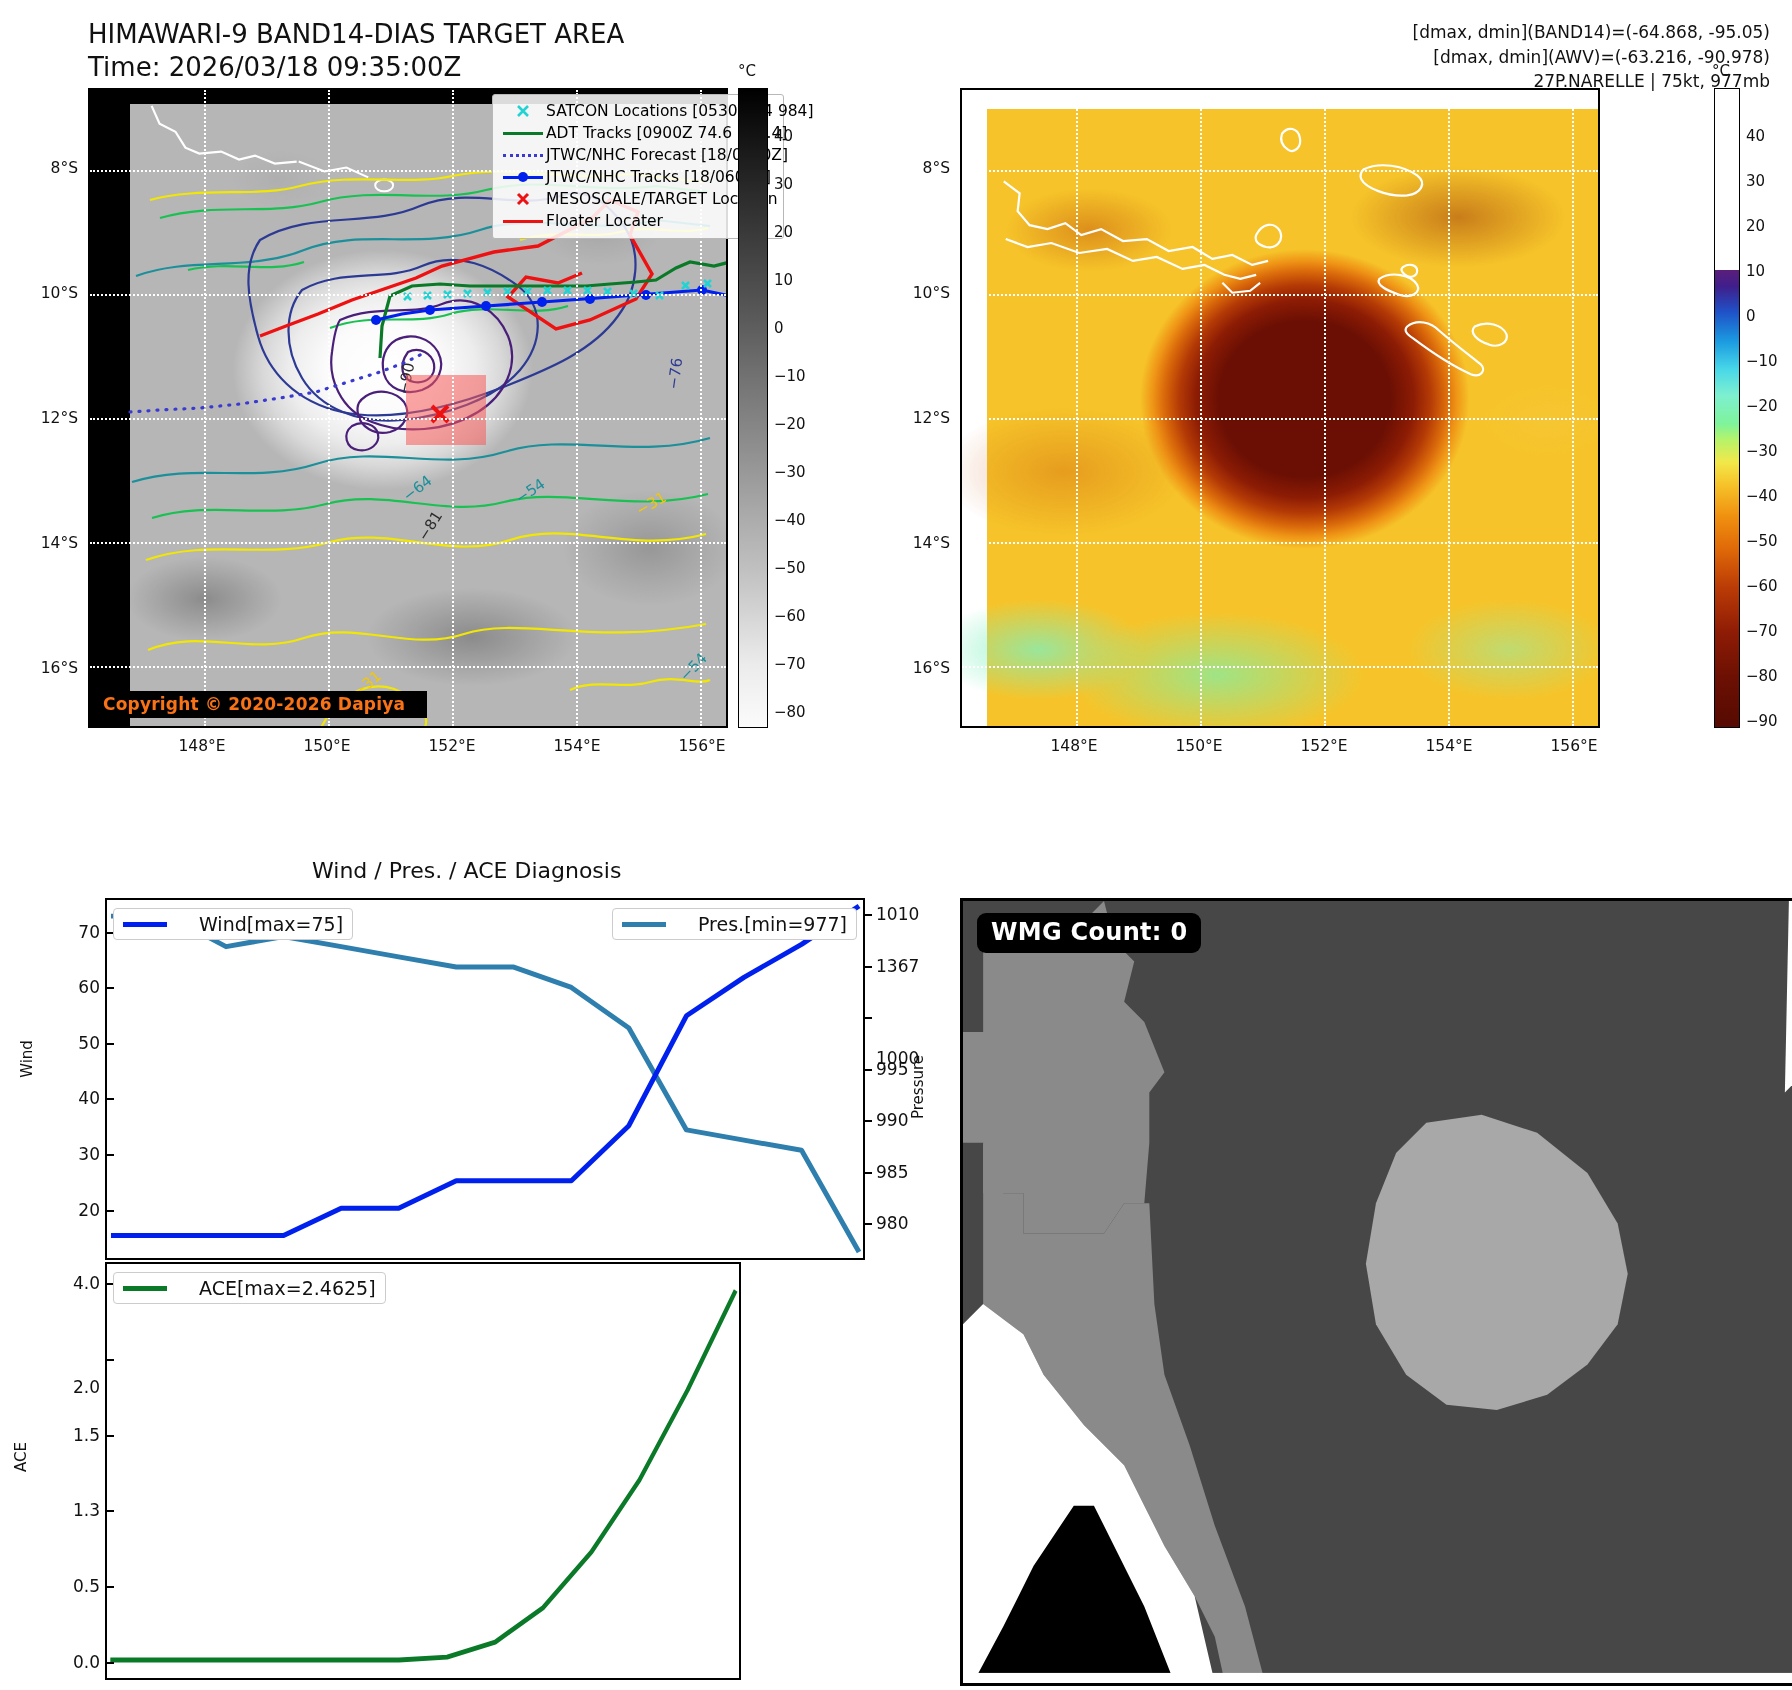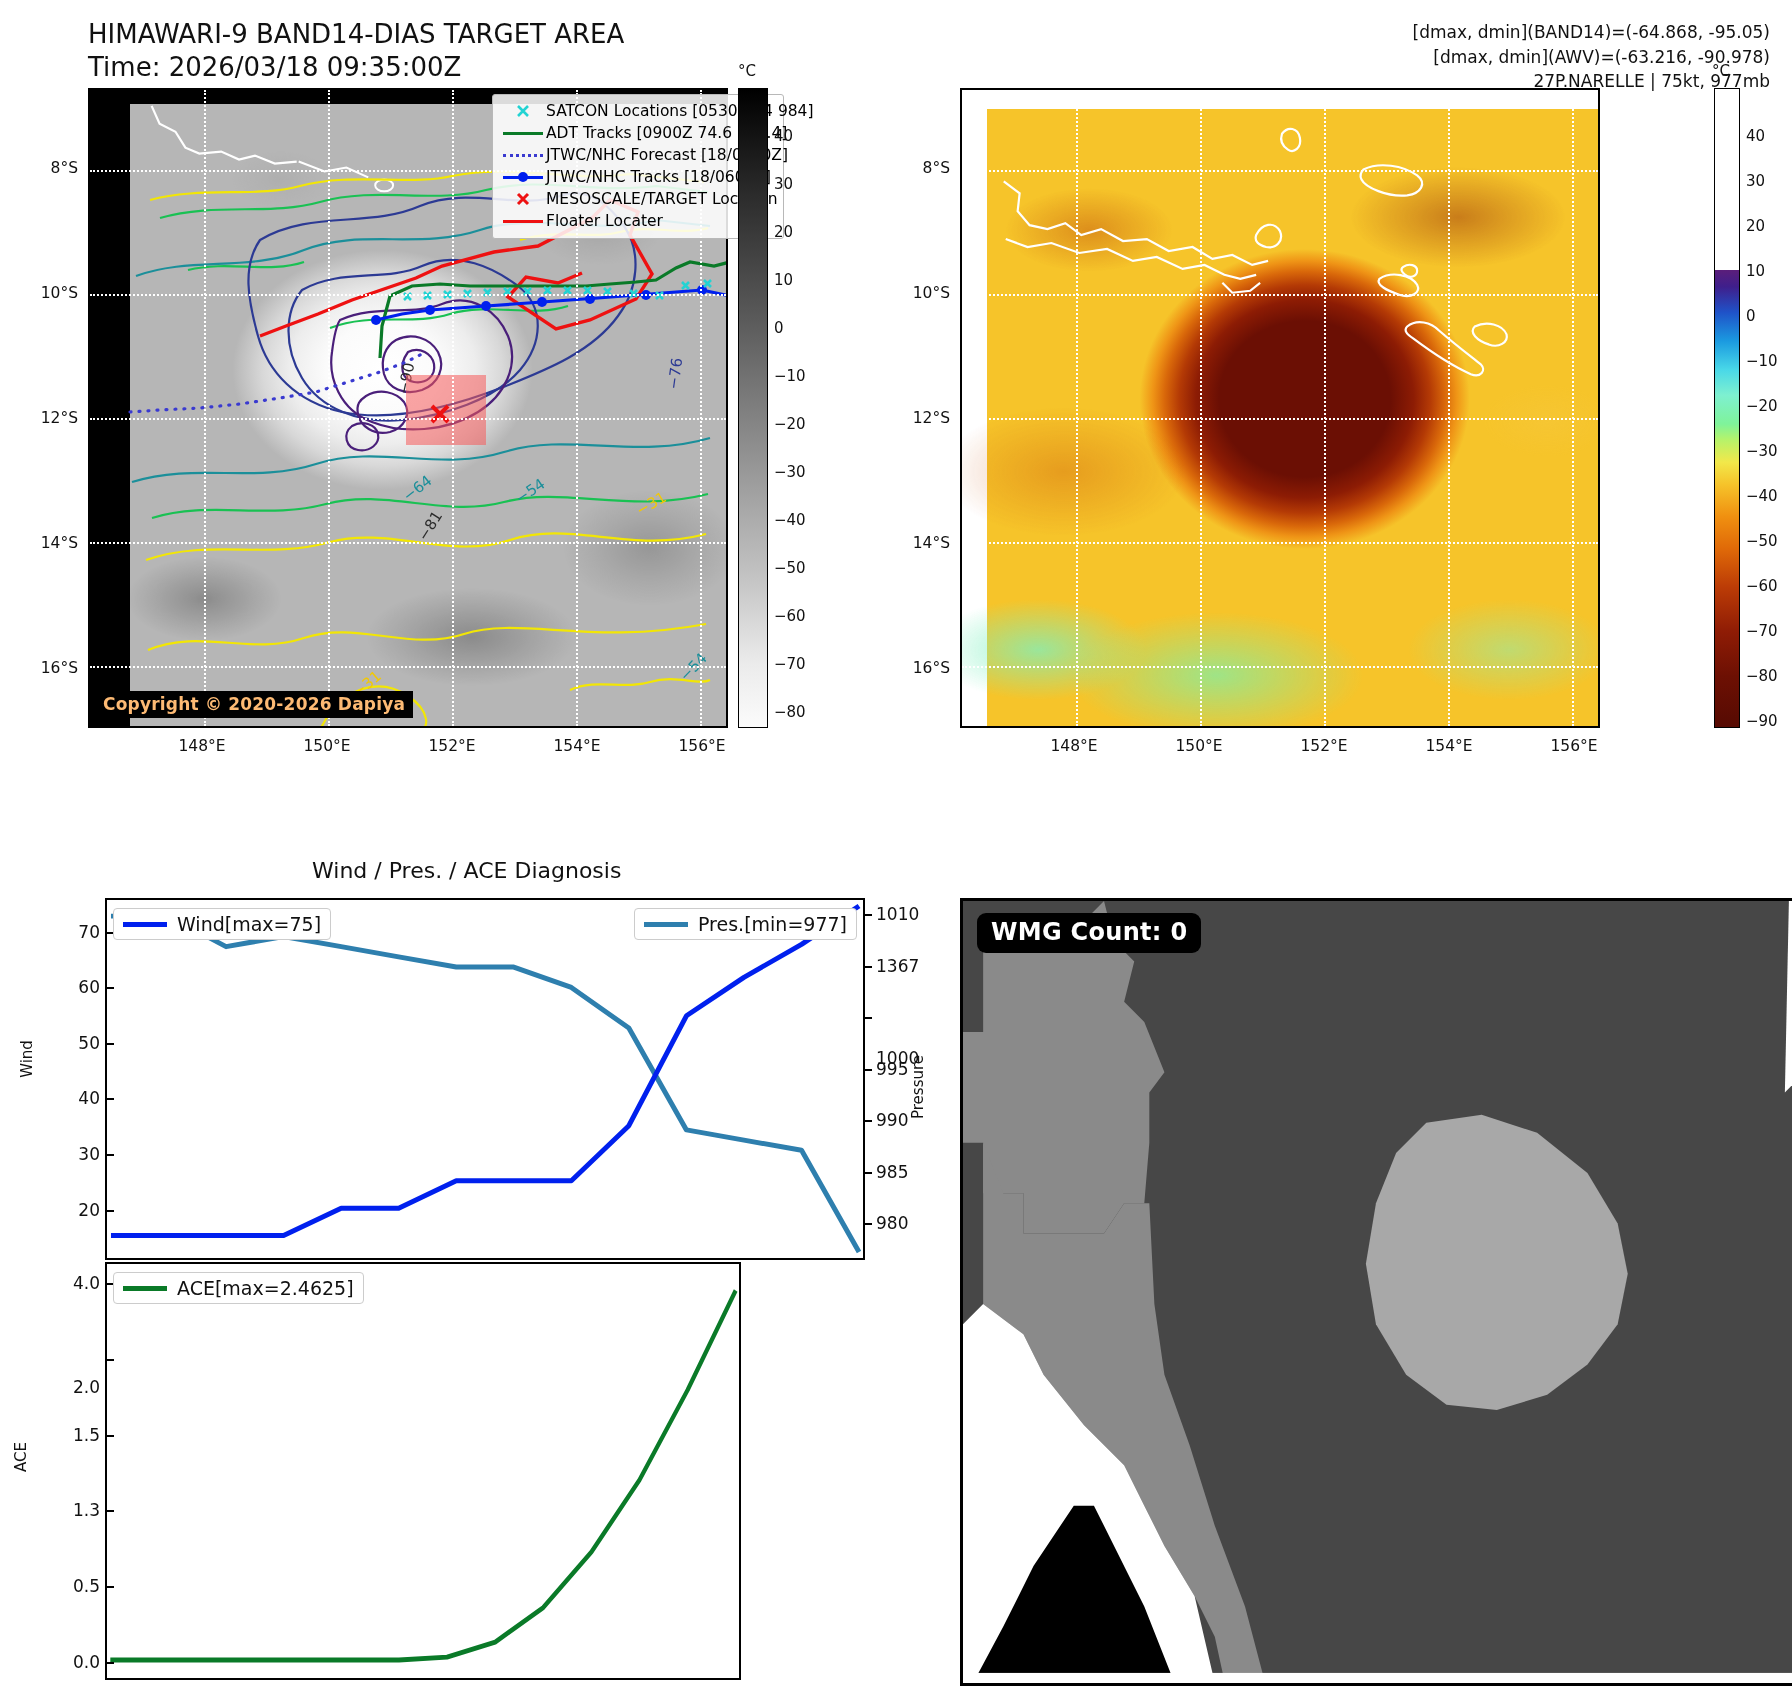--- a/index.html
+++ b/index.html
@@ -33,22 +33,22 @@
       radial-gradient(ellipse 70px 40px at 30% 14%, rgba(150,150,150,.45), rgba(0,0,0,0) 70%);
   }
   
   .blackbar-l{position:absolute;left:0;top:0;width:40px;height:100%;background:#000;}
   .blackbar-t{position:absolute;left:0;top:0;width:100%;height:14px;background:#000;}
 
   .gridlines{position:absolute;inset:0;pointer-events:none;}
   .gl-h{position:absolute;left:0;width:100%;height:0;border-top:2px dotted #ffffff;}
   .gl-v{position:absolute;top:0;height:100%;width:0;border-left:2px dotted #ffffff;}
 
-  .copyright-badge{position:absolute;left:4px;bottom:8px;background:#000;color:#fdba74;
-    font-weight:bold;font-size:17px;padding:3px 8px 4px 9px;letter-spacing:.2px;}
+  .copyright-badge{position:absolute;left:4px;bottom:8px;background:#000;color:#f97316;
+    font-weight:bold;font-size:17px;padding:3px 22px 4px 9px;letter-spacing:.2px;}
 
   
   #tl-legend{left:492px;top:94px;width:292px;background:rgba(255,255,255,.86);
     border:1px solid #b8b8b8;border-radius:3px;padding:5px 7px 6px 7px;box-sizing:border-box;}
   #tl-legend .row{display:flex;align-items:center;height:22px;}
   #tl-legend .key{width:46px;flex:0 0 46px;display:flex;align-items:center;justify-content:center;}
   #tl-legend .lbl{font-size:15.5px;color:#000;white-space:nowrap;}
 
   .k-line{width:40px;height:3px;}
   .k-dot{width:40px;height:0;border-top:3px dotted #3a3ad0;}
@@ -104,21 +104,21 @@
 
   
   #chart-title{left:312px;top:858px;font-size:22px;color:#111;white-space:nowrap;}
   .chart-frame{position:absolute;border:2.5px solid #000;box-sizing:border-box;background:#fff;}
   #chart-wind{left:105px;top:898px;width:760px;height:362px;}
   #chart-ace{left:105px;top:1262px;width:636px;height:418px;}
 
   .ch-legend{position:absolute;background:#fff;border:1.5px solid #ccc;border-radius:4px;
     display:flex;align-items:center;padding:4px 9px;z-index:6;}
   .ch-legend .swatch{width:44px;height:5px;margin-right:10px;}
-  .ch-legend .txt{font-size:19px;color:#111;white-space:nowrap;}
+  .ch-legend .txt{font-size:19px;color:#111;white-space:nowrap;margin-left:22px;}
 
   .ytick{position:absolute;font-size:17px;color:#111;transform:translateY(-50%);white-space:nowrap;}
   .ytick.right{text-align:left;}
   .ytick.left{text-align:right;}
   .tickmark{position:absolute;height:0;border-top:2px solid #000;width:9px;}
   .axis-name{position:absolute;font-size:15px;color:#111;white-space:nowrap;
     transform-origin:center center;}
 
   
   #wmg-frame{left:960px;top:898px;width:840px;height:782px;background:#474747;border:3px solid #000;}

